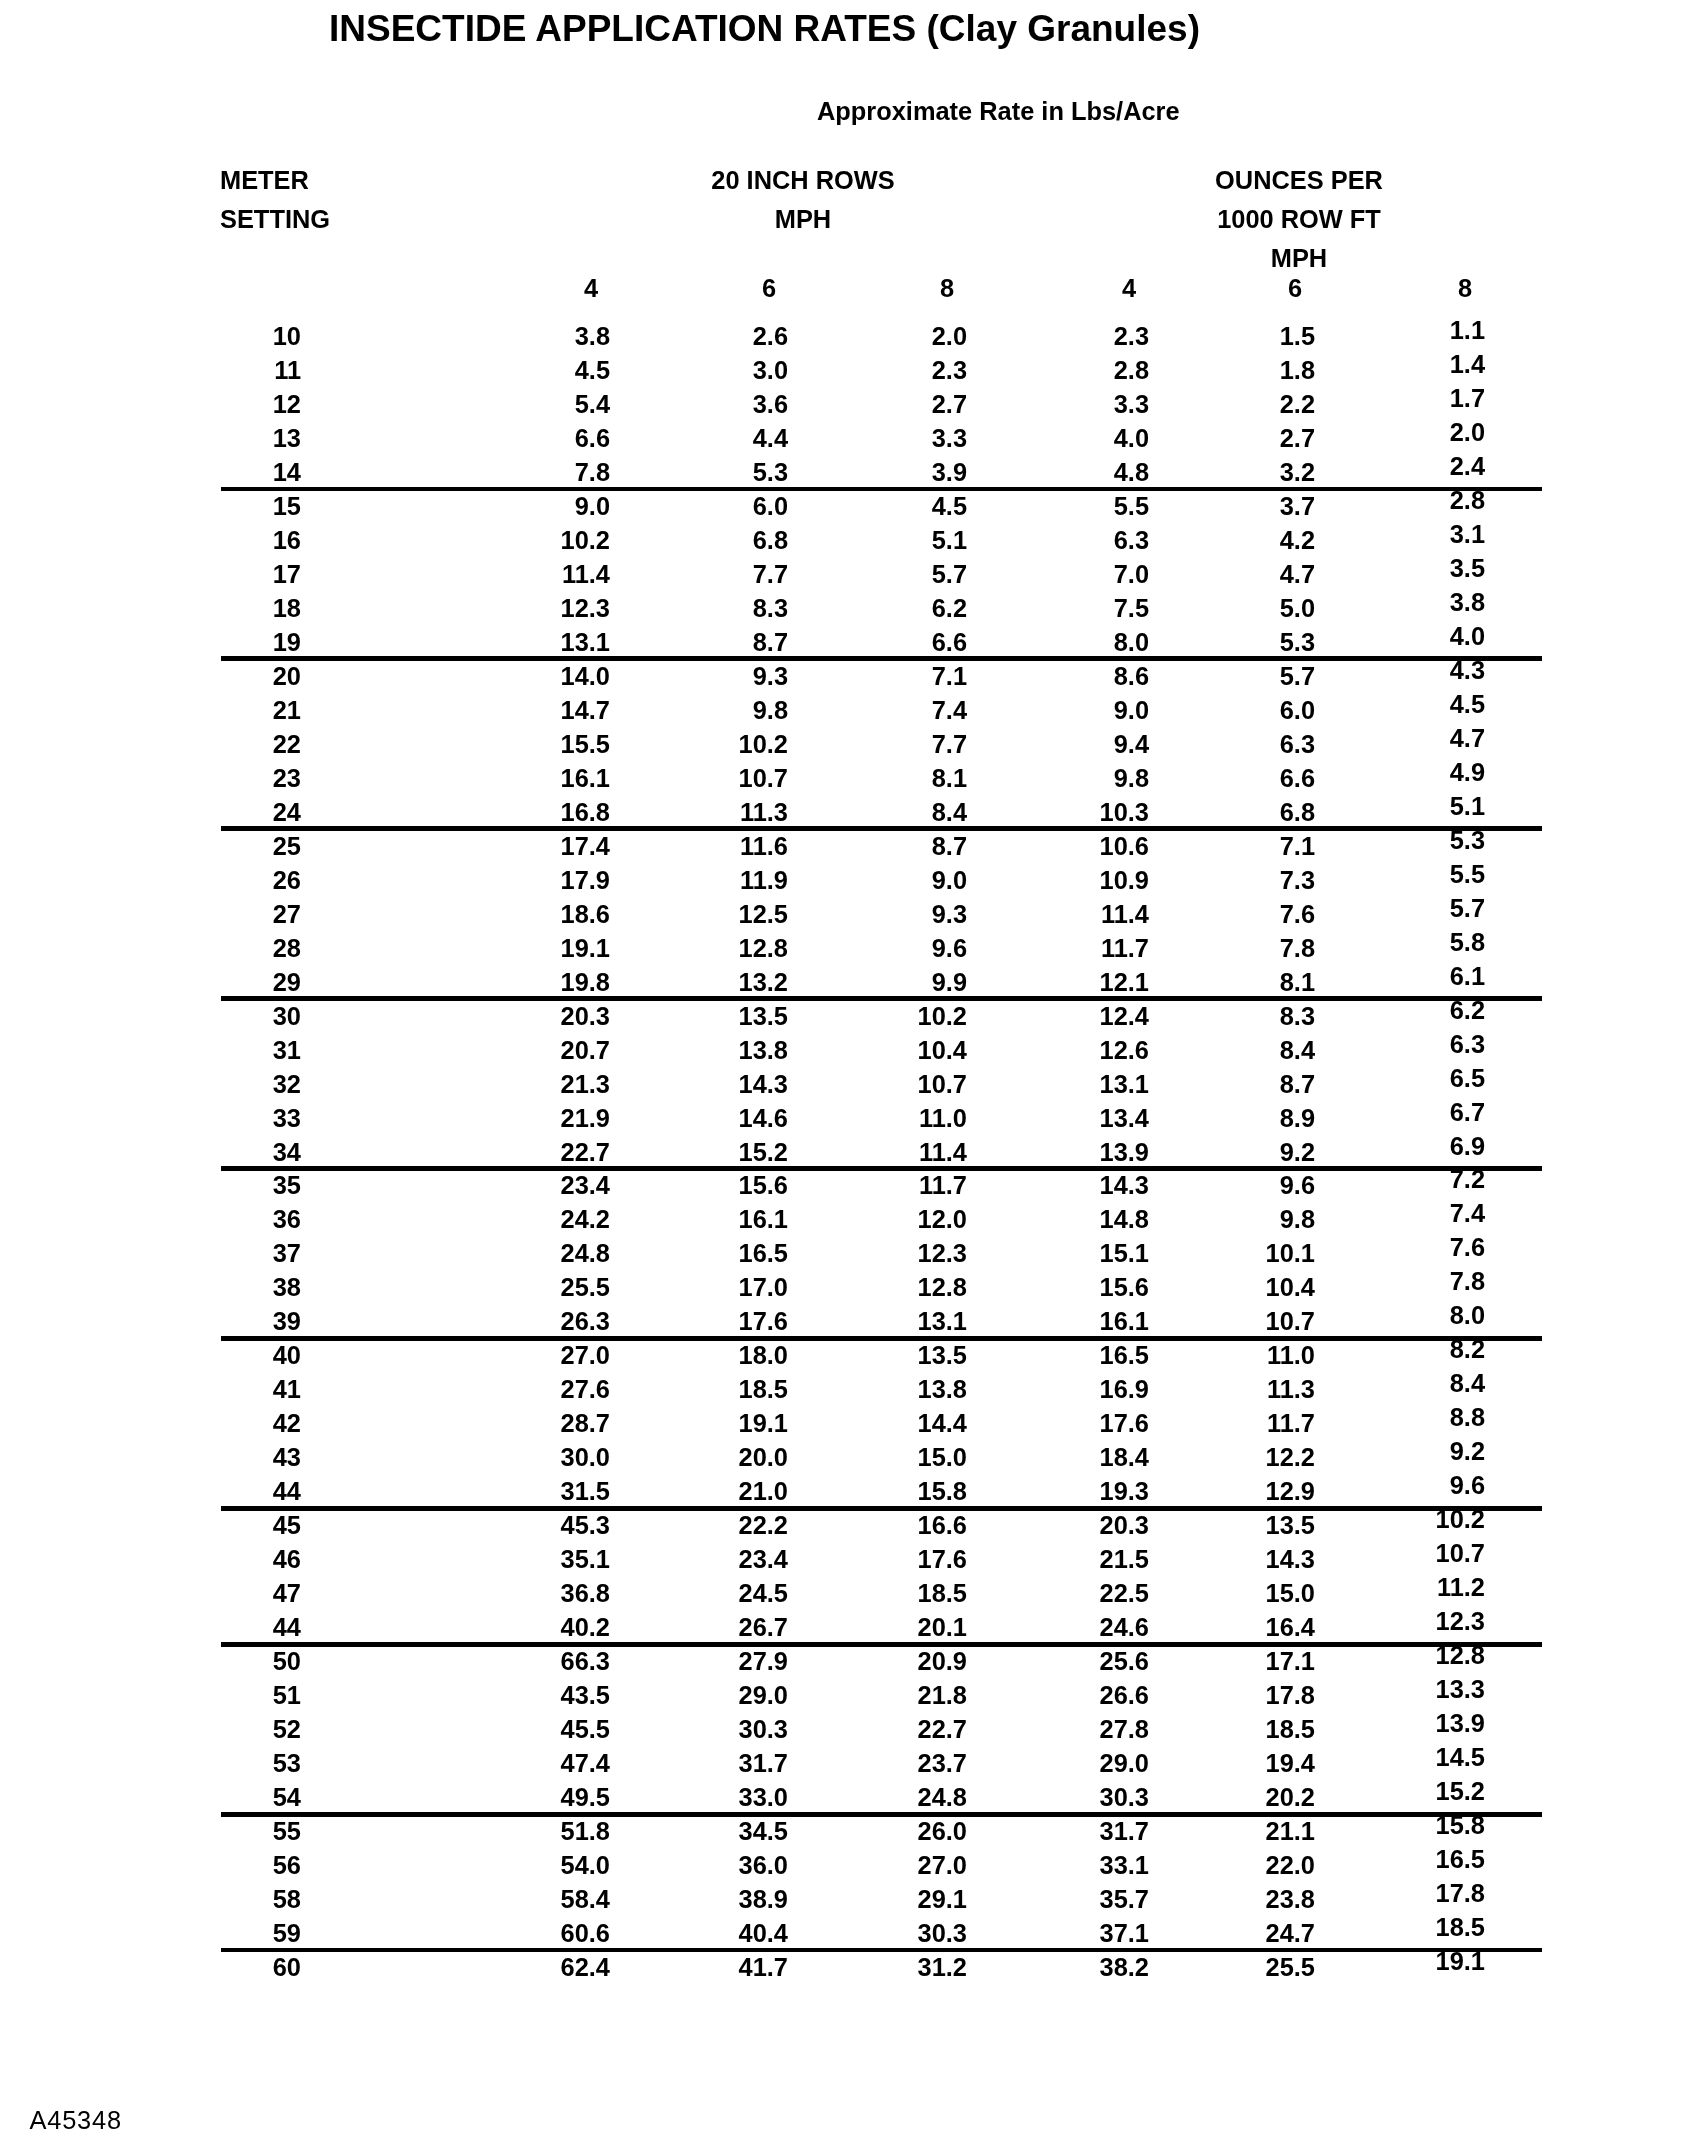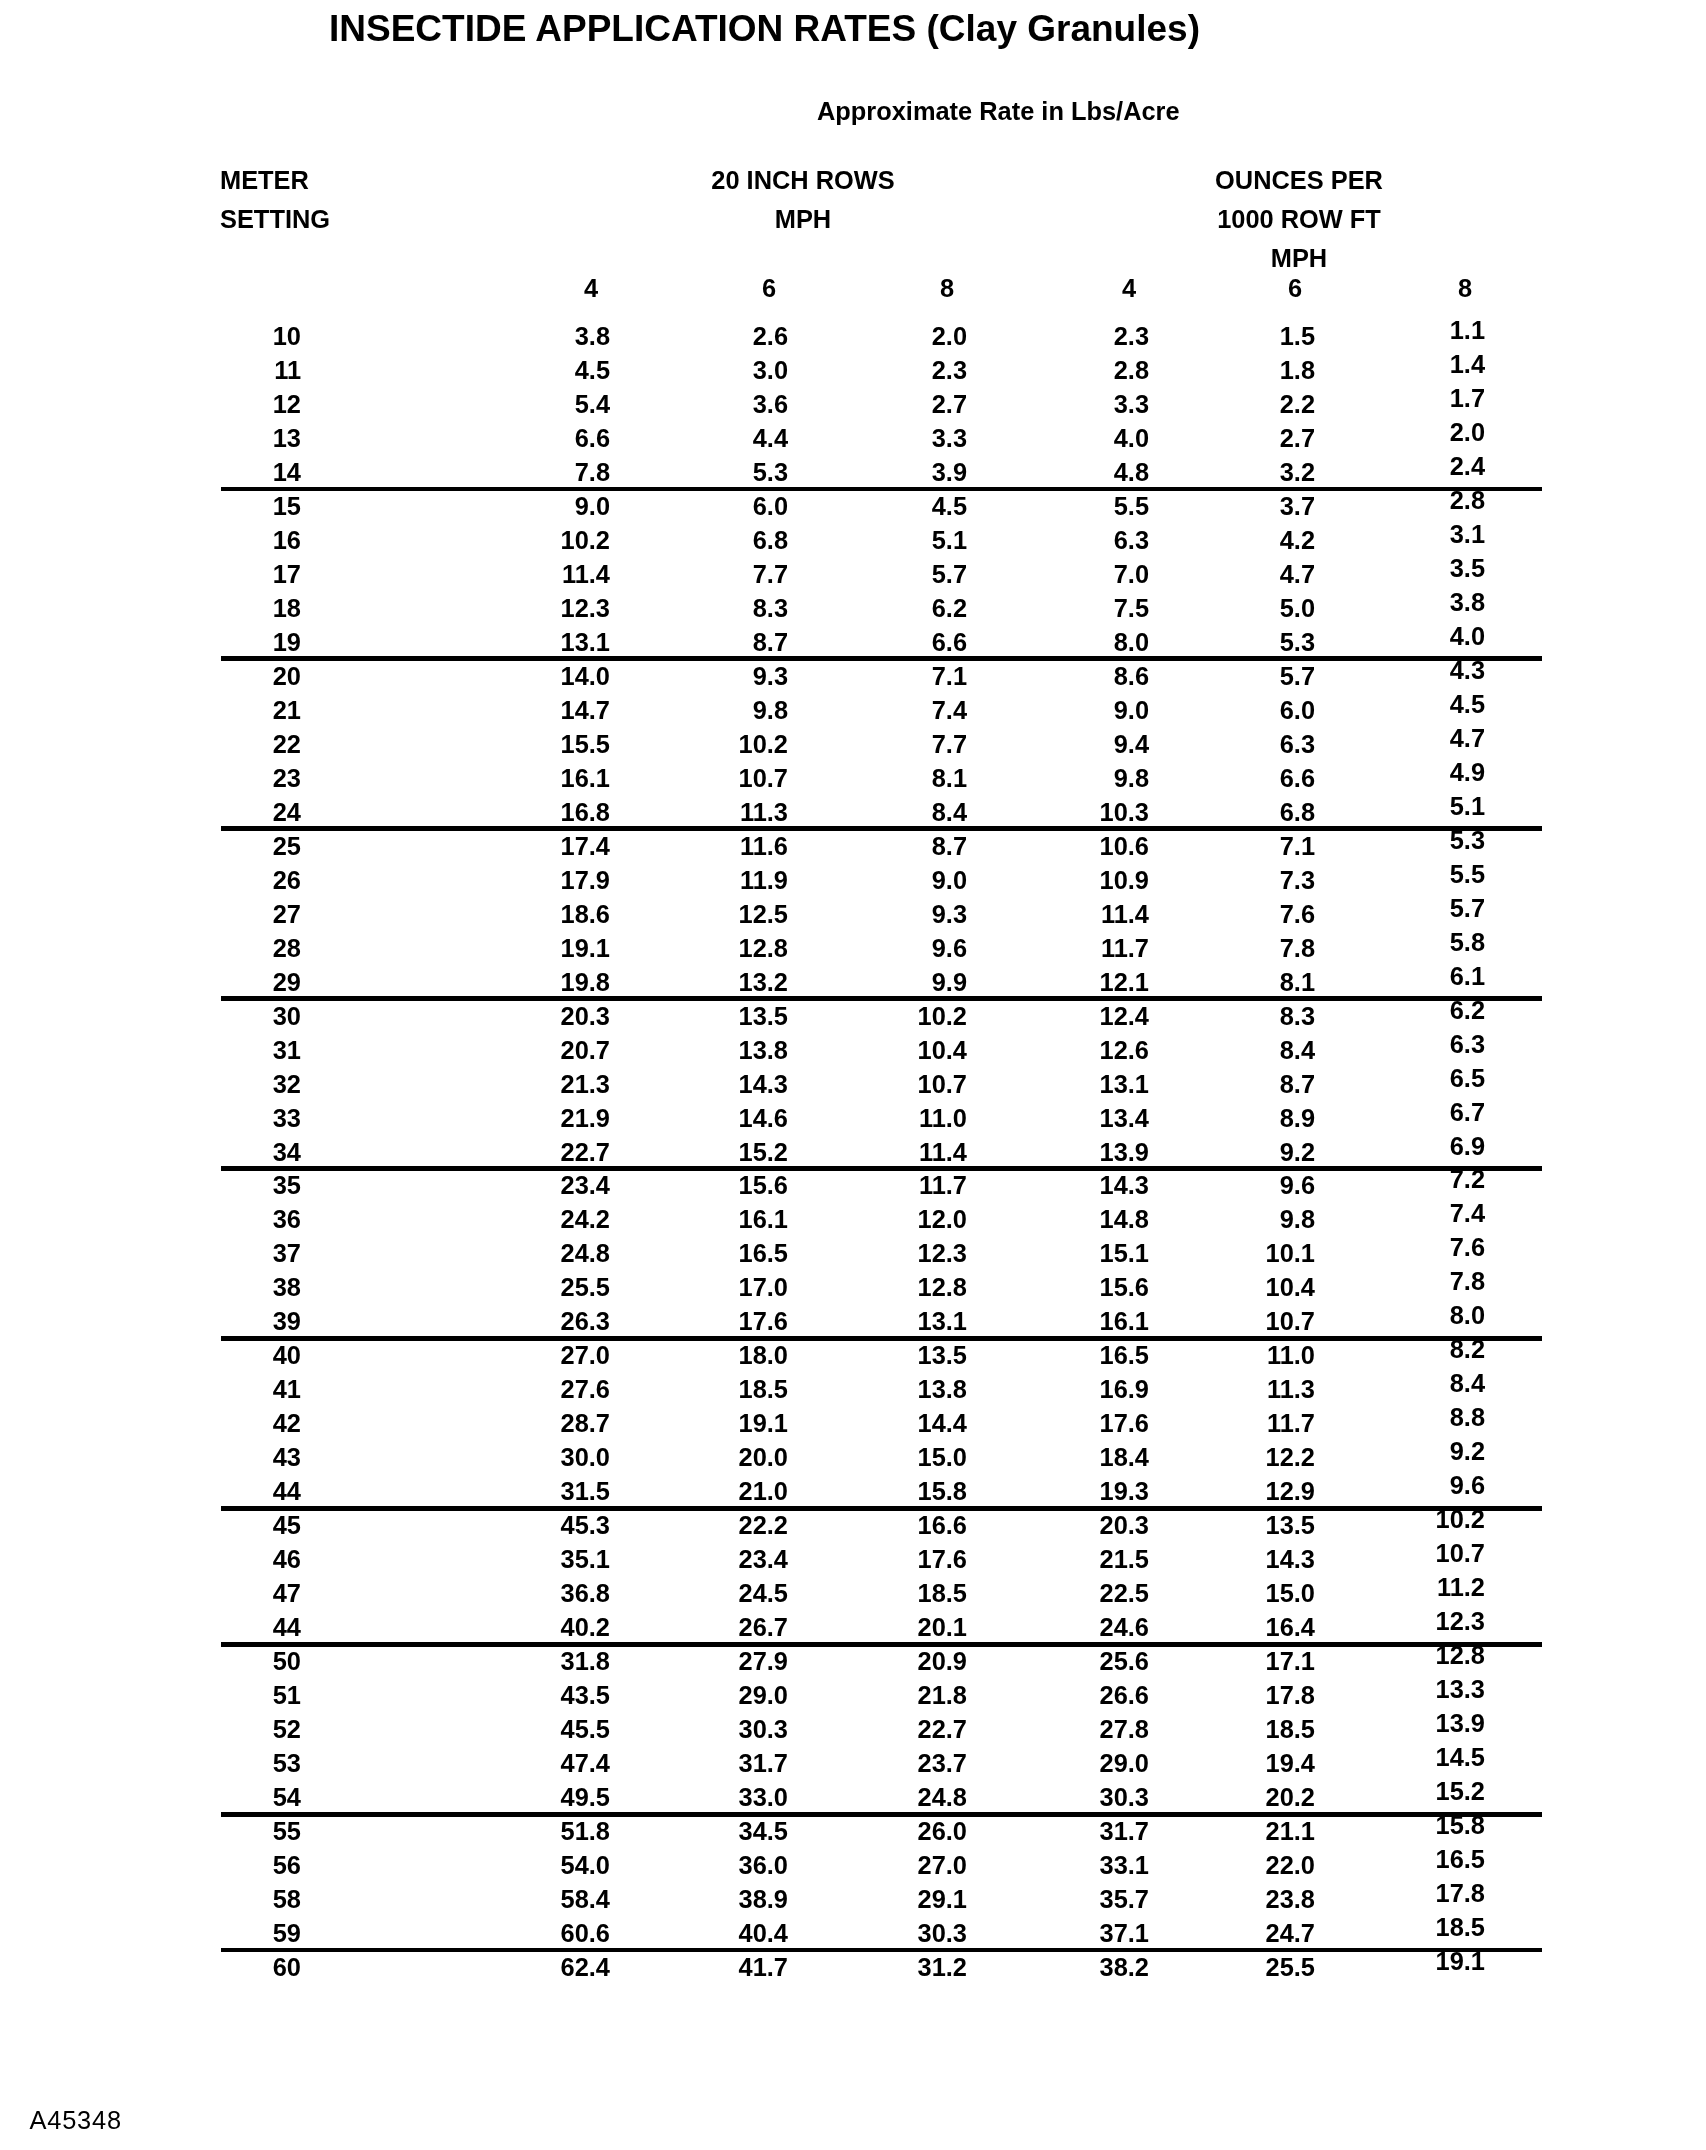--- a/index.html
+++ b/index.html
@@ -449,21 +449,21 @@
       <div class="cell">40.2</div>
       <div class="cell">26.7</div>
       <div class="cell">20.1</div>
       <div class="cell">24.6</div>
       <div class="cell">16.4</div>
       <div class="cell raised">12.3</div>
     </div>
     <div class="rule"></div>
     <div class="trow">
       <div class="cell">50</div>
-      <div class="cell">31.8</div>
+      <div class="cell">66.3</div>
       <div class="cell">27.9</div>
       <div class="cell">20.9</div>
       <div class="cell">25.6</div>
       <div class="cell">17.1</div>
       <div class="cell raised">12.8</div>
     </div>
     <div class="trow">
       <div class="cell">51</div>
       <div class="cell">43.5</div>
       <div class="cell">29.0</div>

